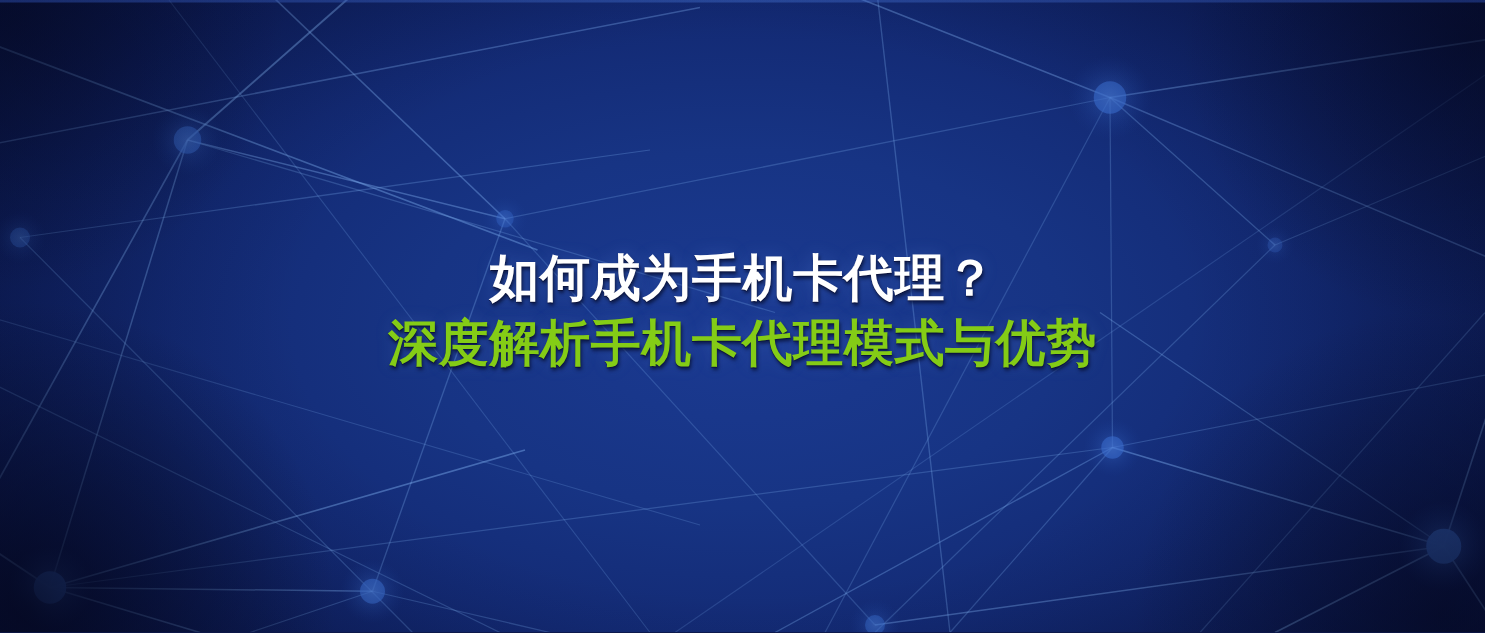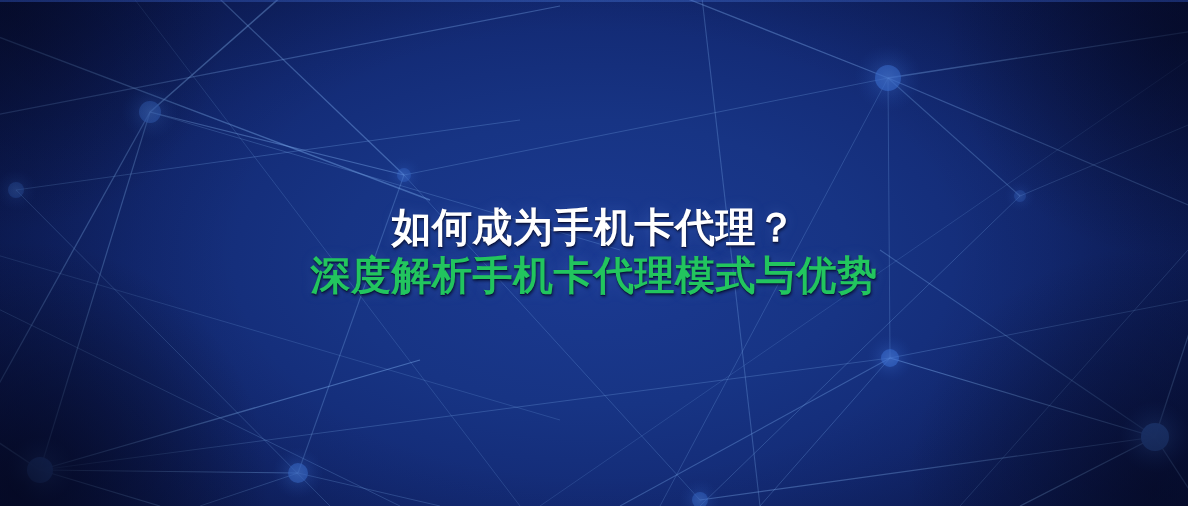--- a/index.html
+++ b/index.html
@@ -66,23 +66,24 @@
     line-height: 48px;
     letter-spacing: 0.5px;
     white-space: nowrap;
   }
   .title-line.primary {
     color: #ffffff;
     text-shadow:
       0 1px 0 rgba(10,18,58,0.85),
       1px 2px 3px rgba(6,12,44,0.75),
       0 0 14px rgba(120,170,255,0.22);
+    font-family: Liberation Mono, monospace;
   }
   .title-line.secondary {
-    color: #22c55e;
+    color: #84cc16;
     text-shadow:
       0 1px 0 rgba(10,18,58,0.85),
       1px 2px 3px rgba(6,12,44,0.75),
       0 0 14px rgba(120,170,255,0.18);
   }
   .topline {
     position: absolute;
     left: 0; top: 0;
     width: 1188px;
     height: 2px;

